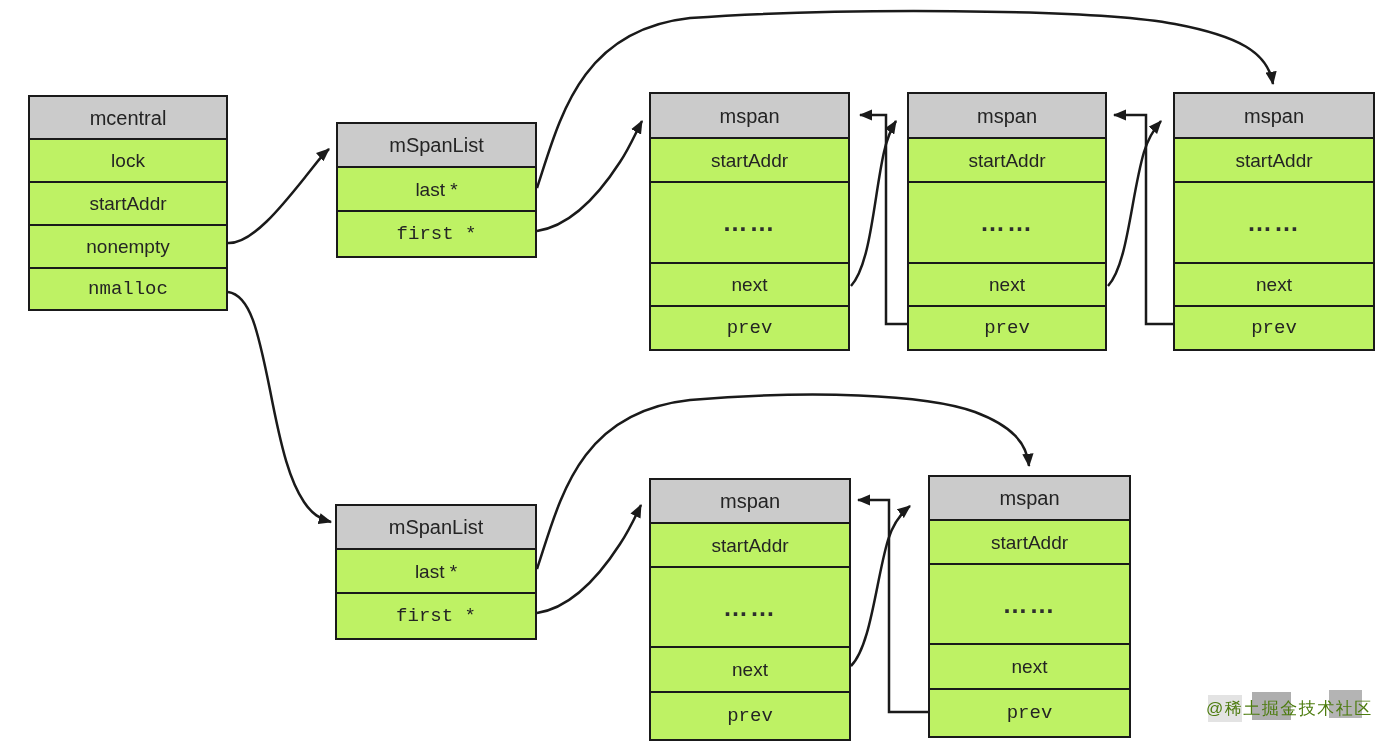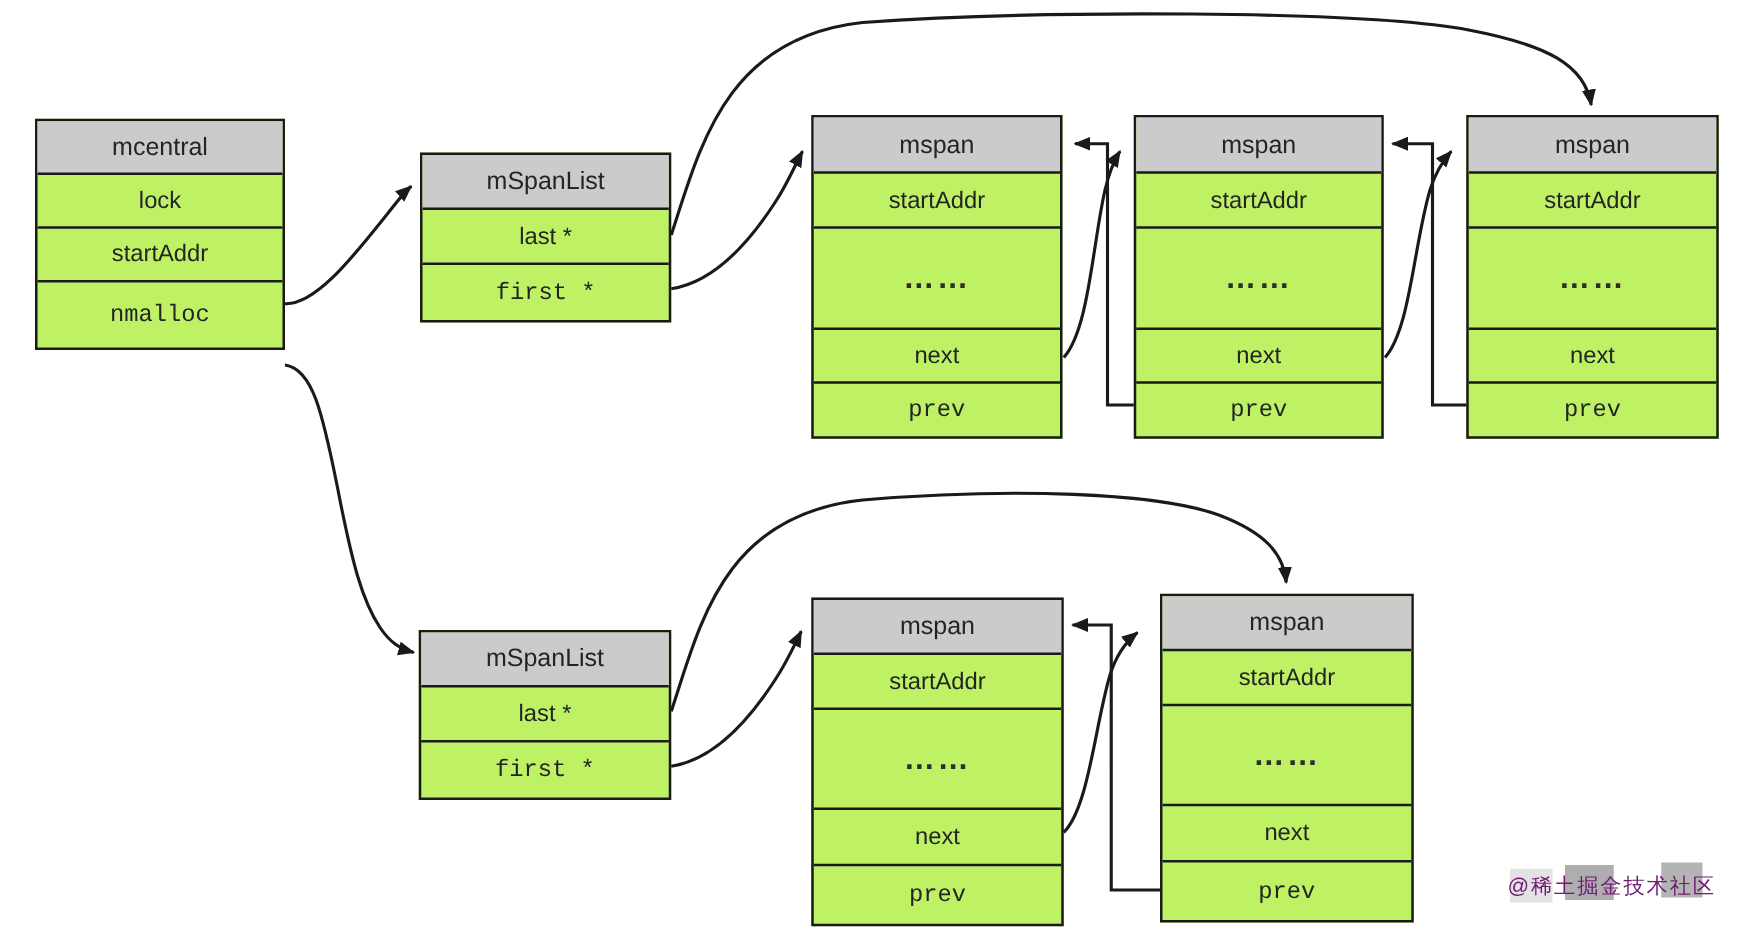--- a/index.html
+++ b/index.html
@@ -7,33 +7,34 @@
           font-family:"Liberation Sans",sans-serif;}
   .tbl{position:absolute;background:#bef264;border:2px solid #1a1a1a;box-sizing:border-box;
        display:flex;flex-direction:column;color:#242424;}
   .cell{display:flex;align-items:center;justify-content:center;box-sizing:border-box;
         border-bottom:2px solid #1a1a1a;font-size:19px;line-height:1;white-space:pre;}
   .cell:last-child{border-bottom:none;font-family:Liberation Mono, monospace;}
   .hdr{background:#cbcbcb;font-size:20px;}
   .dots{font-size:25px;font-weight:700;letter-spacing:2px;color:#2e2e2e;}
   .arrows{position:absolute;left:0;top:0;pointer-events:none;}
   .wm-block{position:absolute;}
-  .wm-text{position:absolute;left:1206px;top:697px;font-size:17px;color:#701a75;
+  .wm-text{position:absolute;left:1206px;top:697px;font-size:17px;color:#4d7c0f;
            letter-spacing:1.5px;}
 </style>
 </head>
 <body>
 
 <div class="canvas">
 
   <div class="tbl" style="left:28px;top:95px;width:200px;">
     <div class="cell hdr" style="height:43px;">mcentral</div>
     <div class="cell" style="height:43px;">lock</div>
     <div class="cell" style="height:43px;">startAddr</div>
-    <div class="cell" style="height:52px;">nmalloc</div>
+    <div class="cell" style="height:43px;">nonempty</div>
+    <div class="cell" style="height:40px;">nmalloc</div>
   </div>
 
   <div class="tbl" style="left:336px;top:122px;width:201px;">
     <div class="cell hdr" style="height:44px;">mSpanList</div>
     <div class="cell" style="height:44px;">last *</div>
     <div class="cell" style="height:44px;">first *</div>
   </div>
 
   <div class="tbl" style="left:649px;top:92px;width:201px;">
     <div class="cell hdr" style="height:45px;">mspan</div>

